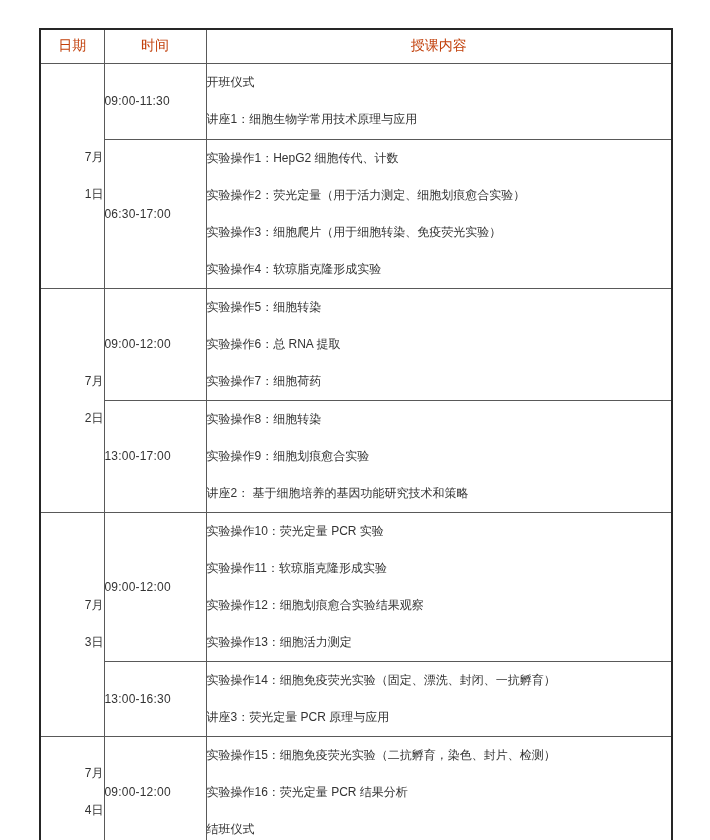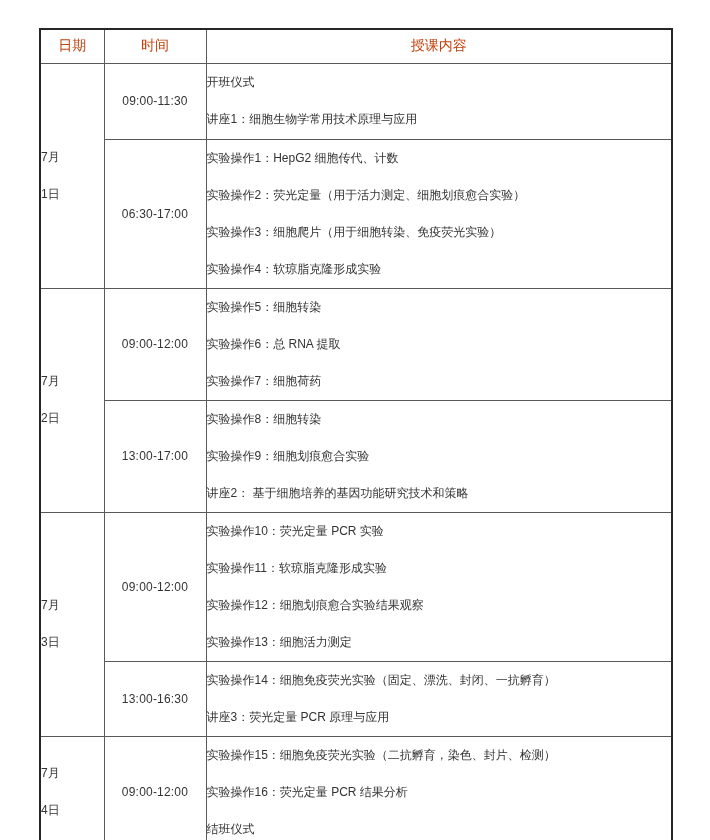--- a/index.html
+++ b/index.html
@@ -39,28 +39,28 @@
     text-align: center;
     vertical-align: middle;
     color: #c2410c;
     margin-top: 24px;
   }
   td {
     font-size: 12px;
     vertical-align: middle;
   }
   .date-cell {
-    text-align: left;
+    text-align: right;
   }
   .date-line {
     height: 37px;
     line-height: 37px;
   }
   .time-cell {
-    text-align: center;
+    text-align: left;
     letter-spacing: 0.2px;
   }
   .content-cell {
     padding: 0 6px 0 13px;
   }
   .content-line {
     height: 37px;
     display: flex;
     align-items: center;
     white-space: nowrap;

